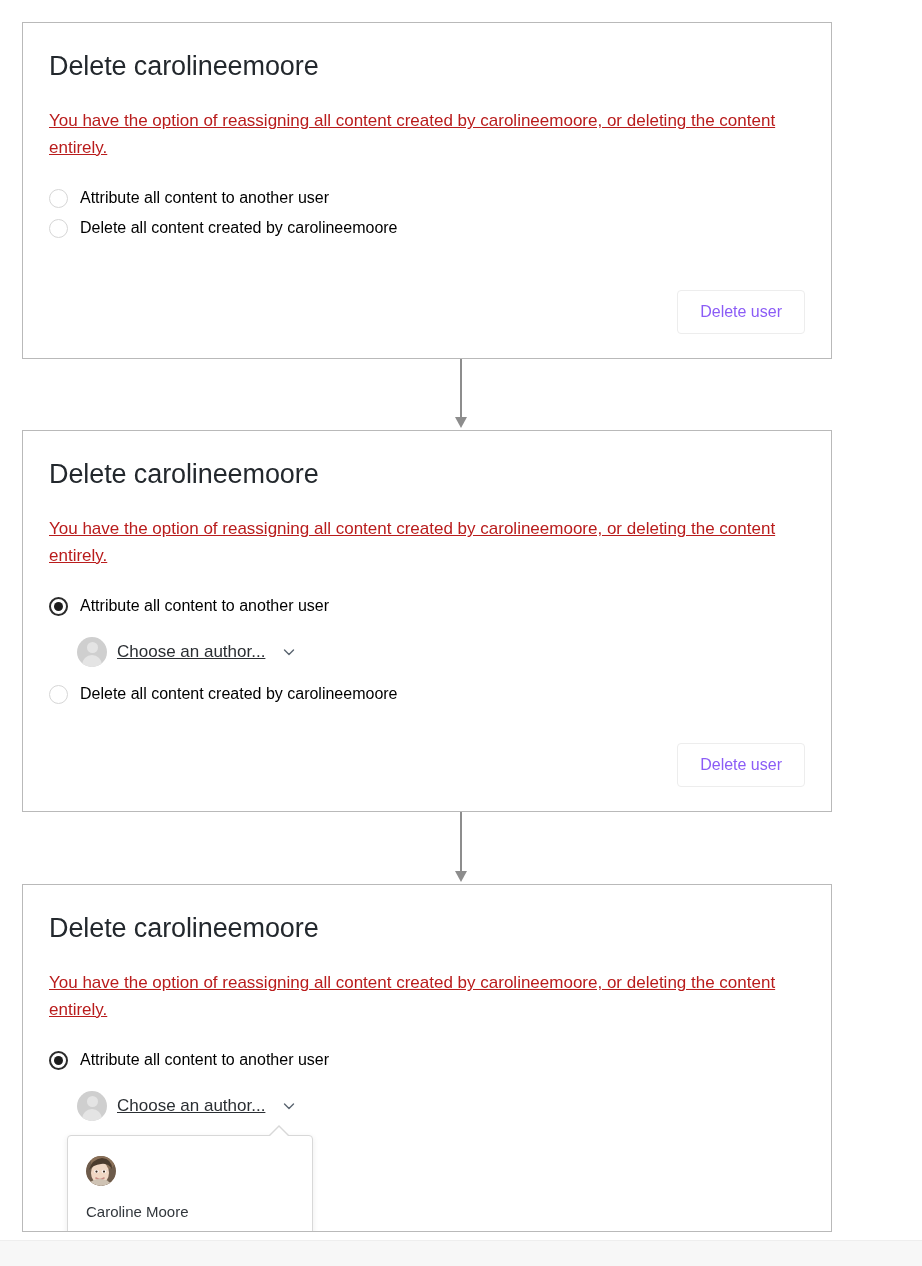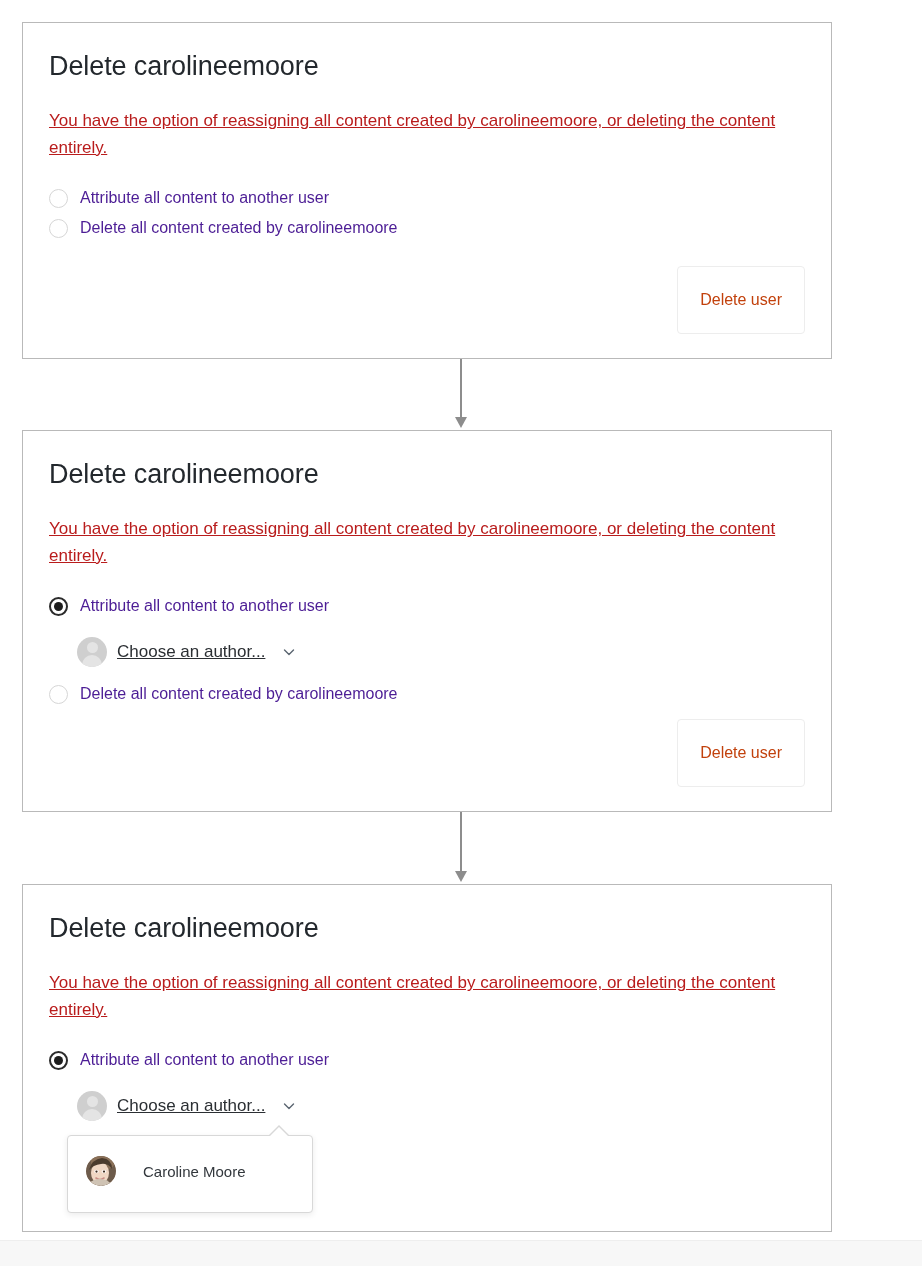--- a/index.html
+++ b/index.html
@@ -92,21 +92,21 @@
     width: 9px;
     height: 9px;
     margin-left: -4.5px;
     margin-top: -4.5px;
     border-radius: 50%;
     background: #1d1d1d;
   }
   .radio-label {
     font-size: 16px;
     line-height: 1.4;
-    color: #4c1d95;
+    color: #000000;
   }
 
   
   .author-select-wrap {
     position: relative;
     margin: 10px 0 14px 26px;
     display: inline-block;
   }
   .author-select {
     display: flex;
@@ -184,23 +184,24 @@
     position: absolute;
     right: 23px;
     top: -9px;
     width: 0; height: 0;
     border-left: 10px solid transparent;
     border-right: 10px solid transparent;
     border-bottom: 10px solid #ffffff;
   }
   .popover-item {
     display: flex;
-    align-items: center;
-    gap: 27px;
+    align-items: flex-start;
+    gap: 17px;
     padding: 6px 18px;
+    flex-direction: column;
   }
   .avatar-photo {
     flex: 0 0 auto;
     width: 30px;
     height: 30px;
     border-radius: 50%;
     overflow: hidden;
     background: #b8a290;
     position: relative;
   }
@@ -212,25 +213,25 @@
 
   
   .panel-actions {
     position: absolute;
     right: 26px;
     bottom: 24px;
   }
   .delete-btn {
     font-family: inherit;
     font-size: 16px;
-    color: #c2410c;
+    color: #8b5cf6;
     background: #ffffff;
     border: 1px solid #ededed;
     border-radius: 4px;
-    padding: 24px 22px;
+    padding: 12px 22px;
     line-height: 1.1;
     cursor: default;
     margin-left: 12px;
   }
 
   
   .connector {
     position: absolute;
     left: 455px;
     width: 12px;

